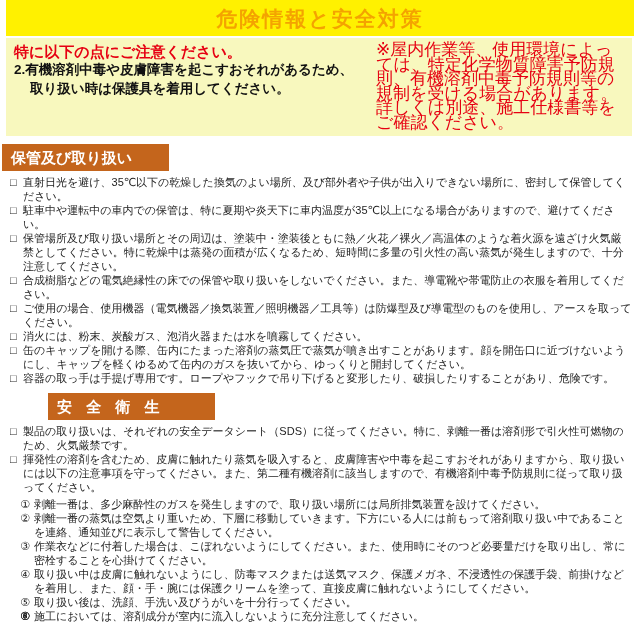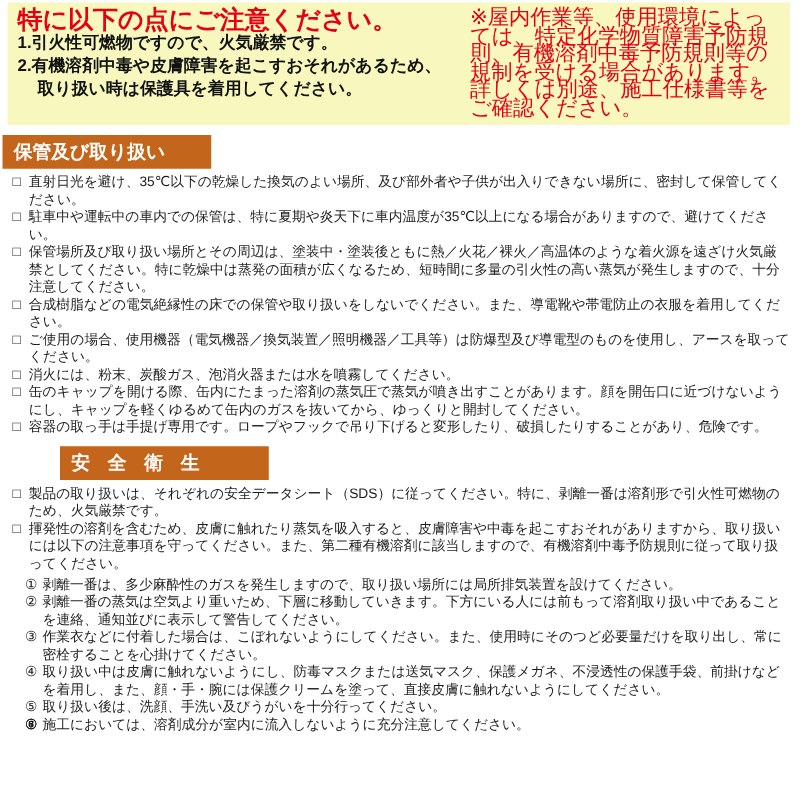--- a/index.html
+++ b/index.html
@@ -12,21 +12,21 @@
     margin:0 6px;height:36px;background:var(--header-bg,#fff100);
     color:var(--header-text,#f4a300);font-size:21px;font-weight:bold;
     text-align:center;line-height:37px;letter-spacing:2px;
   }
   .notice{
     margin:2px 8px 0 6px;background:var(--notice-bg,#f8f8be);
     padding:5px 8px 6px 8px;display:flex;box-sizing:border-box;
   }
   .notice-left{width:352px;flex:none;}
   .notice-heading{
-    color:var(--alert-red,#e60012);font-size:20px;font-weight:bold;line-height:18px;
+    color:var(--alert-red,#e60012);font-size:15px;font-weight:bold;line-height:18px;
   }
   .notice-point{
     color:#111;font-size:13.5px;font-weight:bold;line-height:18.5px;
     padding-left:16px;text-indent:-16px;
   }
   .notice-right{
     flex:1;margin-left:10px;color:var(--alert-red,#e60012);
     font-size:17px;font-weight:normal;line-height:14.5px;
   }
   .section-bar{
@@ -42,25 +42,25 @@
   .check-list li{position:relative;padding-left:13px;}
   .step-list{margin-left:20px;margin-top:3px;}
   .step-list li{position:relative;padding-left:14px;}
   .mk{position:absolute;left:0;top:0;}
 </style>
 </head>
 <body>
 
 <div>
 
+  <div class="header">危険情報と安全対策</div>
 
   <div class="notice">
     <div class="notice-left">
       <div class="notice-heading">特に以下の点にご注意ください。</div>
-      <div class="notice-point">1.引火性可燃物ですので、火気厳禁です。</div>
       <div class="notice-point">2.有機溶剤中毒や皮膚障害を起こすおそれがあるため、取り扱い時は保護具を着用してください。</div>
     </div>
     <div class="notice-right">※屋内作業等、使用環境によっては、特定化学物質障害予防規則、有機溶剤中毒予防規則等の規制を受ける場合があります。詳しくは別途、施工仕様書等をご確認ください。</div>
   </div>
 
   <div class="section-bar">保管及び取り扱い</div>
 
   <ul class="check-list">
     <li><span class="mk">□</span><span>直射日光を避け、35℃以下の乾燥した換気のよい場所、及び部外者や子供が出入りできない場所に、密封して保管してください。</span></li>
     <li><span class="mk">□</span><span>駐車中や運転中の車内での保管は、特に夏期や炎天下に車内温度が35℃以上になる場合がありますので、避けてください。</span></li>

